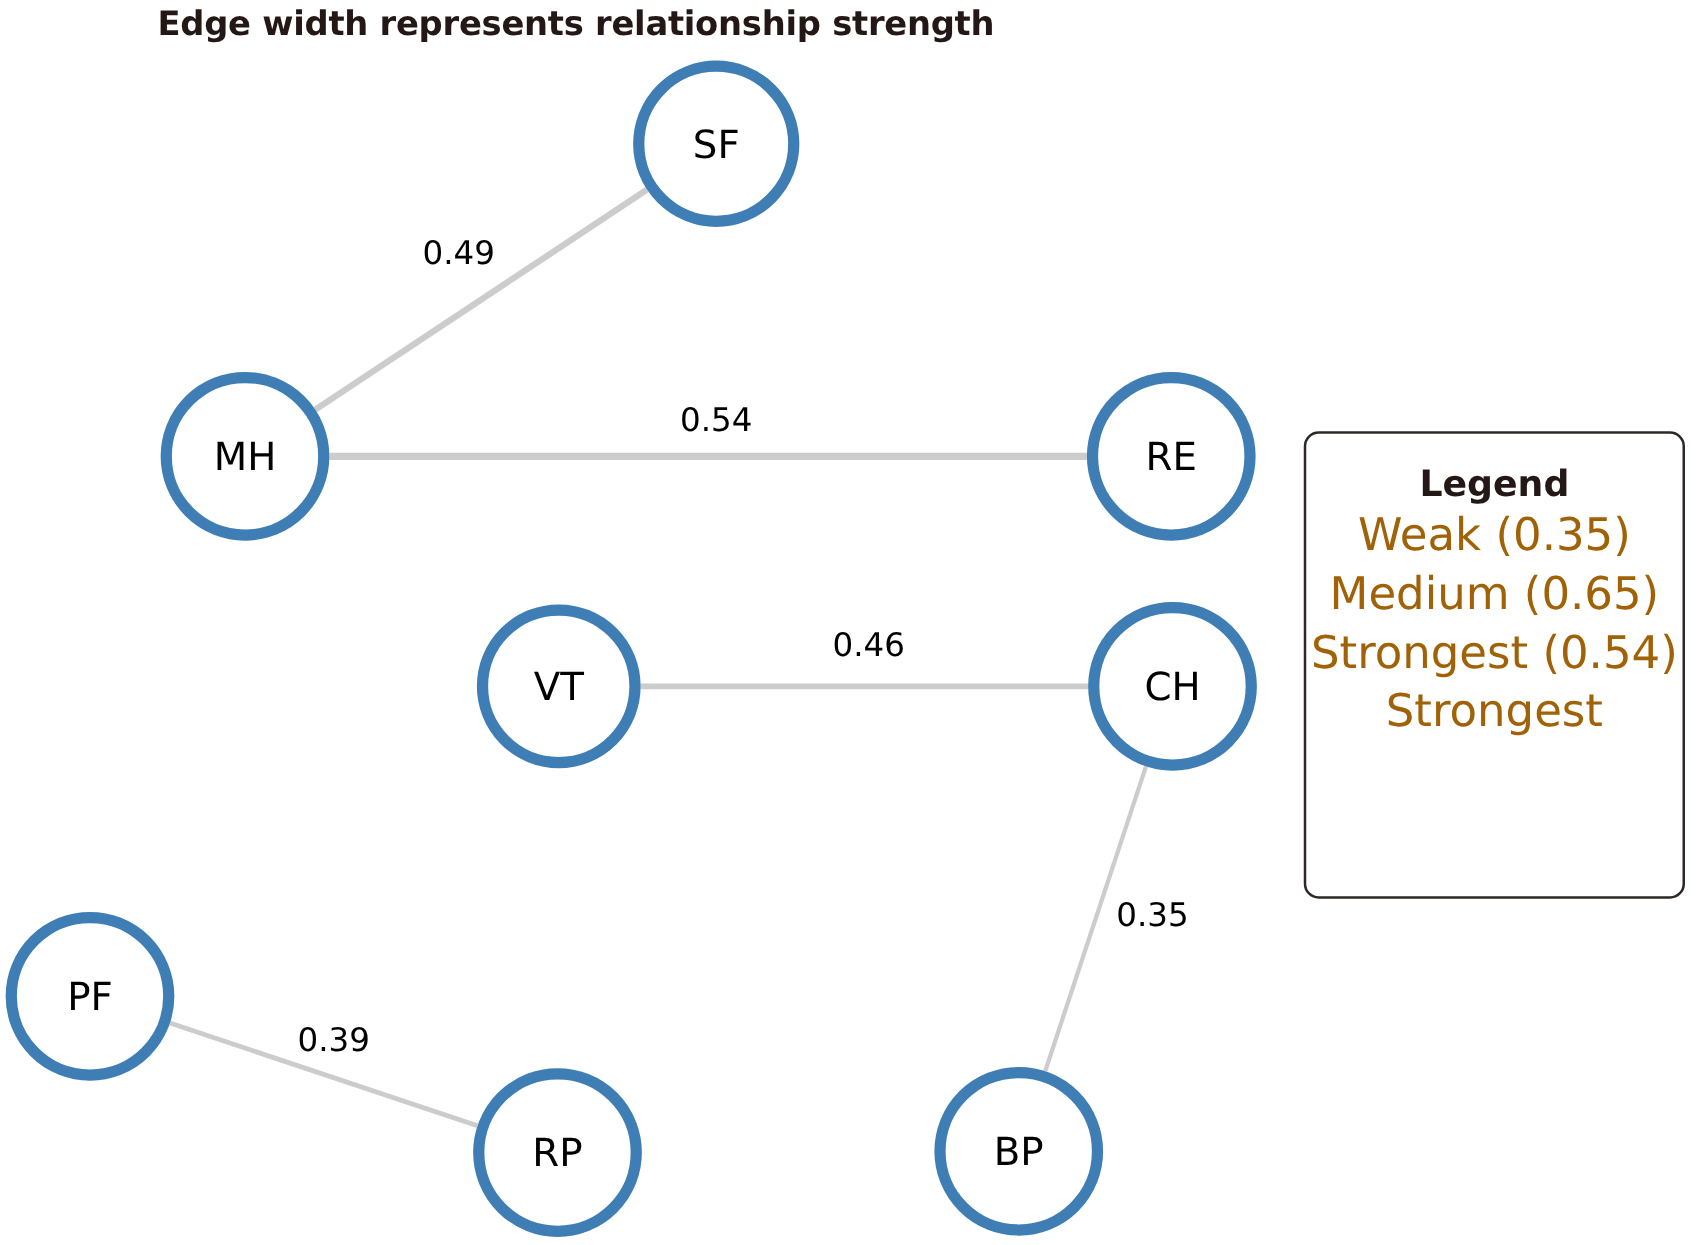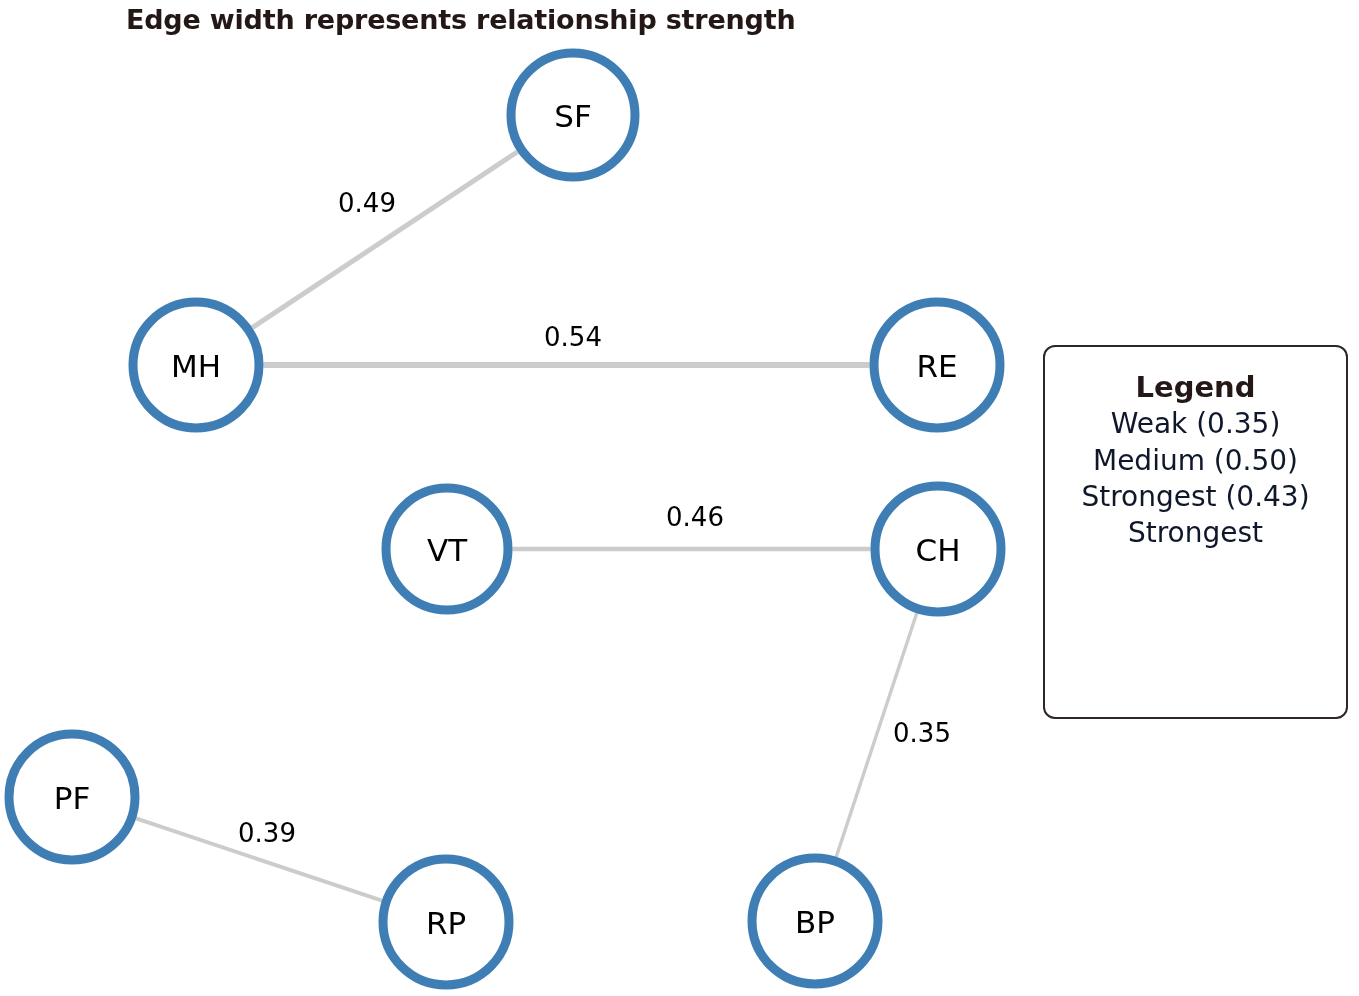--- a/index.html
+++ b/index.html
@@ -67,22 +67,22 @@
     padding-top: 22px;
     margin-top: 12px;
   }
   .legend-title {
     font-size: 29px;
     font-weight: bold;
     color: #231815;
     line-height: 1.28;
   }
   .legend-item {
-    font-size: 28px;
-    color: #0f172a;
+    font-size: 36px;
+    color: #a16207;
     line-height: 1.30;
     white-space: nowrap;
   }
 </style>
 </head>
 <body>
 
 <div id="stage">
 
   <div class="title">Edge width represents relationship strength</div>
@@ -134,18 +134,18 @@
         <text class="edge-label" x="573" y="337">0.54</text>
         <text class="edge-label" x="695" y="517">0.46</text>
         <text class="edge-label" x="922" y="733">0.35</text>
         <text class="edge-label" x="267" y="833">0.39</text>
       </g>
   </svg>
 
   <div class="legend-box">
     <div class="legend-title">Legend</div>
     <div class="legend-item">Weak (0.35)</div>
-    <div class="legend-item">Medium (0.50)</div>
-    <div class="legend-item">Strongest (0.43)</div>
+    <div class="legend-item">Medium (0.65)</div>
+    <div class="legend-item">Strongest (0.54)</div>
     <div class="legend-item">Strongest</div>
   </div>
 
 </div>
 
 </body></html>

